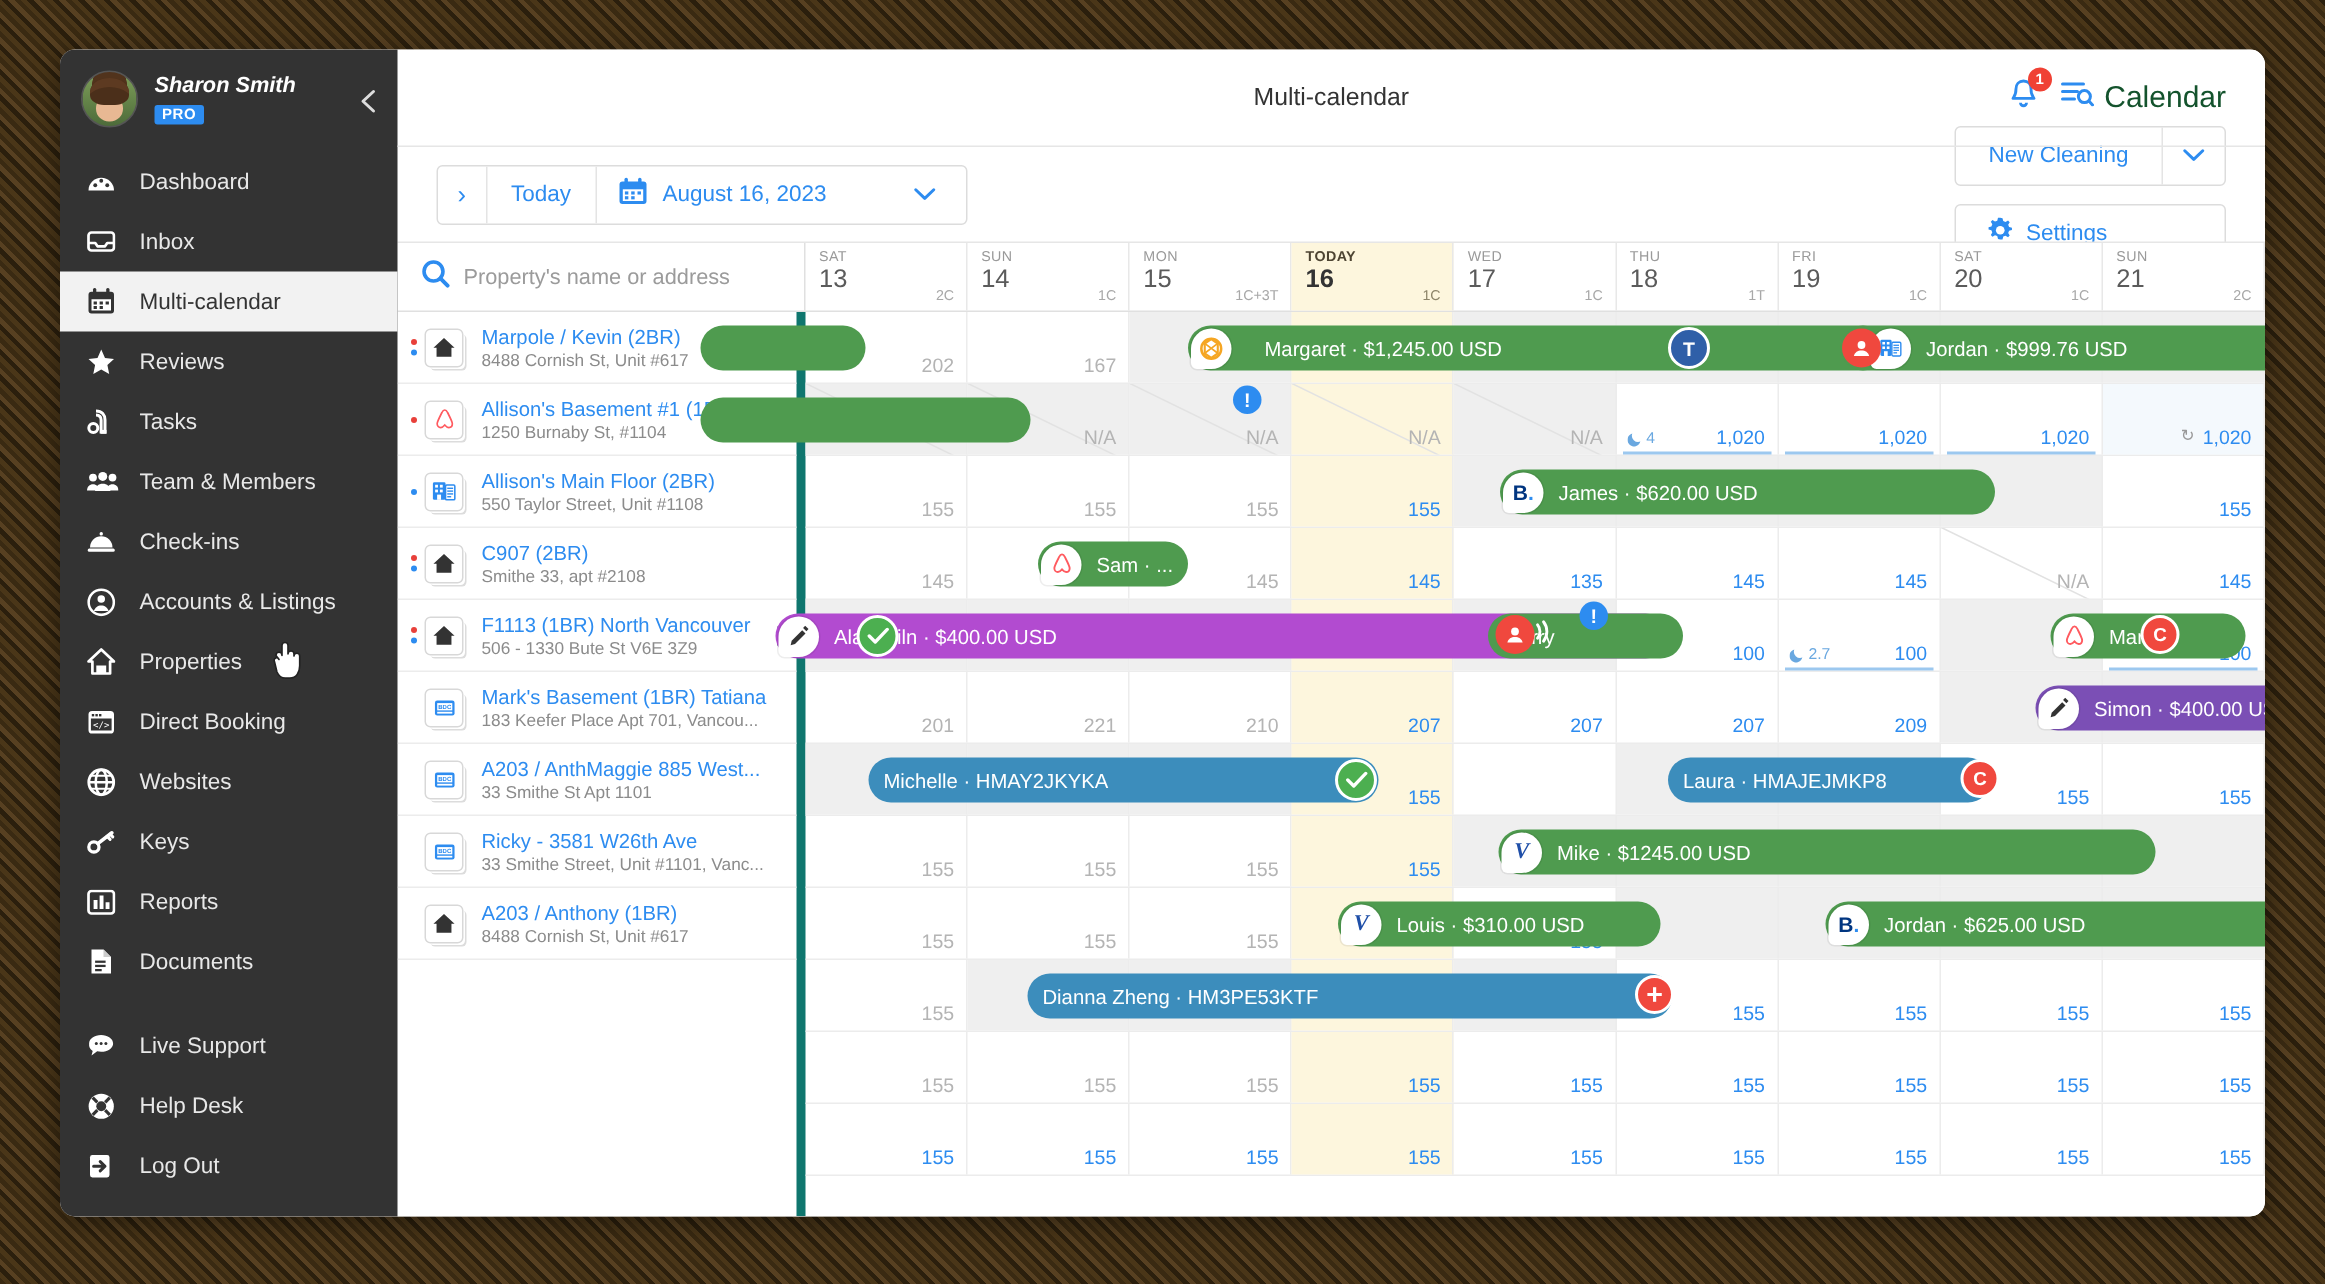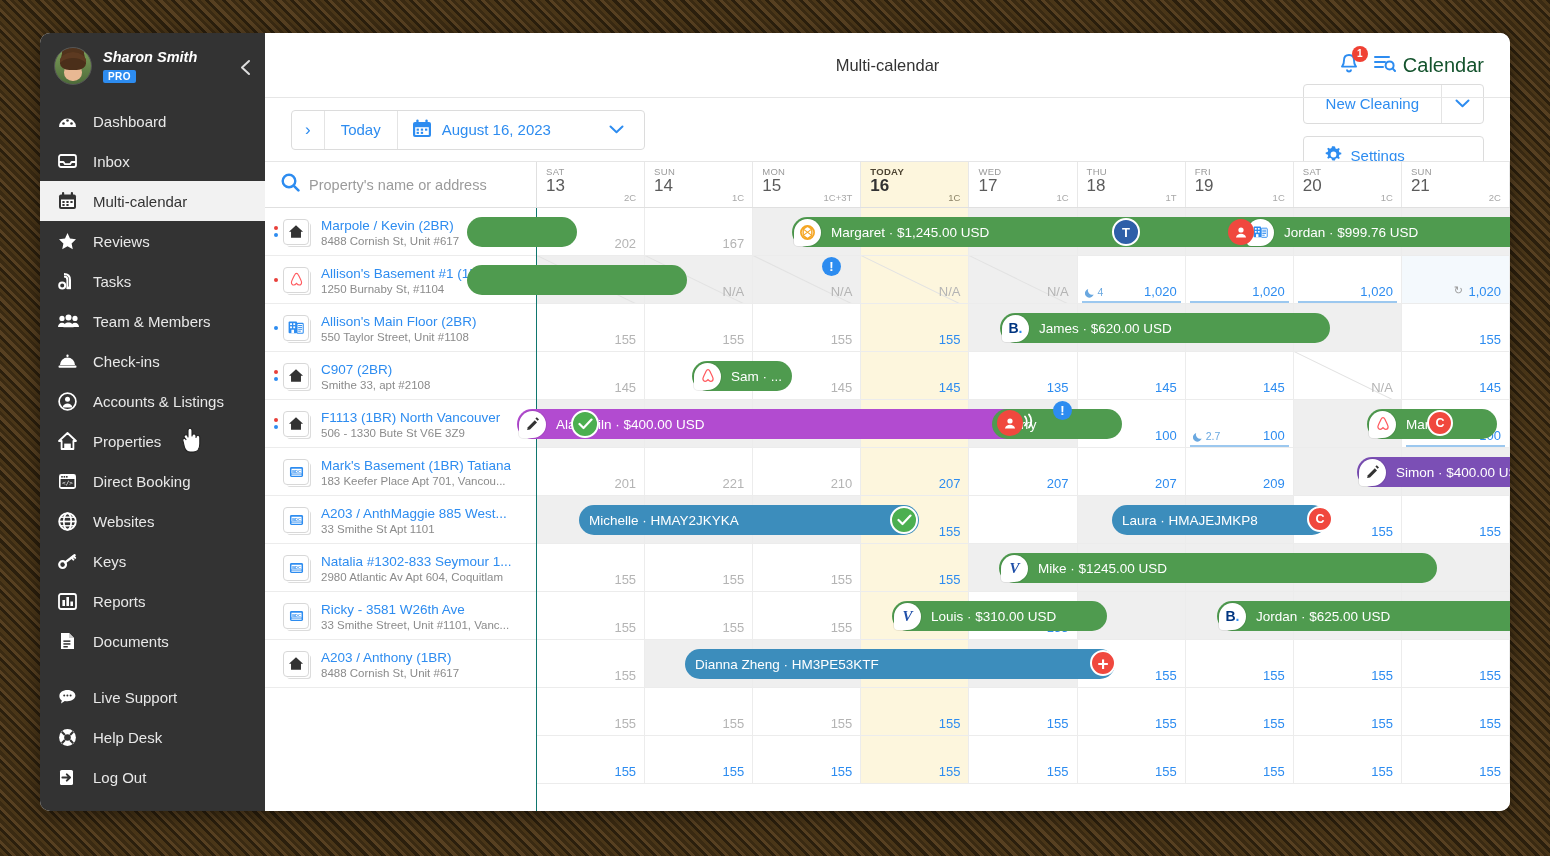--- a/index.html
+++ b/index.html
@@ -113,21 +113,21 @@
   .dayhead { flex:1 1 0; border-right:1px solid #e8e8e8; padding:4px 7px 0 9px; position:relative; min-width:0; }
   .dayhead.today { background:#fdf6dd; }
   .dayhead .dw { font-size:9.5px; color:#9a9a9a; letter-spacing:.3px; text-transform:uppercase; }
   .dayhead.today .dw { color:#4d4432; font-weight:bold; }
   .dayhead .dn { font-size:17px; color:#5b5b5b; line-height:19px; margin-top:-1px; }
   .dayhead.today .dn { color:#333; font-weight:bold; }
   .dayhead .dc { position:absolute; right:8px; bottom:4px; font-size:9.5px; color:#a8a8a8; }
   .dayhead.today .dc { color:#8d8569; }
   .calbody { flex:1 1 auto; display:flex; min-height:0; overflow:hidden; }
   
-  .plist { width:272px; flex:0 0 272px; border-right:1px solid #0f766e; background:#fff; }
+  .plist { width:272px; flex:0 0 272px; border-right:6px solid #0f766e; background:#fff; }
   .prow {
     height:48px; display:flex; align-items:center; border-bottom:1px solid #ececec;
     padding-left:6px; padding-right:8px; position:relative;
   }
   .dots { width:10px; flex:0 0 10px; display:flex; flex-direction:column; align-items:center; gap:3px; }
   .dots i { width:4px; height:4px; border-radius:50%; display:block; }
   .ptile {
     width:26px; height:26px; flex:0 0 26px; margin-left:2px; border:1px solid #d8d8d8;
     border-radius:4px; background:#fff; display:flex; align-items:center; justify-content:center;
     box-shadow:2px 2px 0 -1px #fff, 3px 3px 0 -1px #dcdcdc; position:relative;
@@ -673,32 +673,20 @@
             <div class="prow">
               <span class="dots"></span>
               <span class="ptile">
                 <svg width="15" height="14" viewBox="0 0 16 15">
                   <rect x="1" y="2.2" width="14" height="10.6" rx="1.6" fill="#2d8cf0"></rect>
                   <rect x="2.6" y="4" width="10.8" height="5.2" fill="#fff"></rect>
                   <text x="8" y="8.4" font-size="4.3" fill="#2d8cf0" text-anchor="middle" font-family="sans-serif" font-weight="bold">BDC</text>
                   <rect x="2.6" y="10.2" width="10.8" height="1.3" fill="#fff"></rect>
                 </svg>
               </span>
-              <span class="ptxt"><span class="t1">Natalia #1302-833 Seymour 1...</span><span class="t2" style="display:block">2980 Atlantic Av Apt 604, Coquitlam</span></span>
-            </div>
-            <div class="prow">
-              <span class="dots"></span>
-              <span class="ptile">
-                <svg width="15" height="14" viewBox="0 0 16 15">
-                  <rect x="1" y="2.2" width="14" height="10.6" rx="1.6" fill="#2d8cf0"></rect>
-                  <rect x="2.6" y="4" width="10.8" height="5.2" fill="#fff"></rect>
-                  <text x="8" y="8.4" font-size="4.3" fill="#2d8cf0" text-anchor="middle" font-family="sans-serif" font-weight="bold">BDC</text>
-                  <rect x="2.6" y="10.2" width="10.8" height="1.3" fill="#fff"></rect>
-                </svg>
-              </span>
               <span class="ptxt"><span class="t1">Ricky - 3581 W26th Ave</span><span class="t2" style="display:block">33 Smithe Street, Unit #1101, Vanc...</span></span>
             </div>
             <div class="prow">
               <span class="dots"></span>
               <span class="ptile">
                 <svg width="16" height="15" viewBox="0 0 17 16">
                   <path d="M8.5 1.4L16 8.3h-2.2v6.4H3.2V8.3H1z" fill="#333"></path>
                 </svg>
               </span>
               <span class="ptxt"><span class="t1">A203 / Anthony (1BR)</span><span class="t2" style="display:block">8488 Cornish St, Unit #617</span></span>
@@ -986,21 +974,21 @@
               <div class="gcell act">
                 <span class="pr">155</span>
               </div>
               <div class="gcell act">
                 <span class="pr">155</span>
               </div>
             </div>
             <div class="bar green" style="left: -70px; width: 110px; top: 9px; padding-right: 0px;">
               <span class="lbl"></span>
             </div>
-            <div class="bar green" style="left: 255px; width: 465px; top: 9px;">
+            <div class="bar green" style="left: 255px; width: 465px; top: 9px; gap: 12px;">
               <span class="tdrop">
                 <svg width="17" height="17" viewBox="0 0 18 18">
                   <circle cx="9" cy="9" r="7" fill="none" stroke="#f5a623" stroke-width="1.8"></circle>
                   <path d="M9 2.2l4.6 3.2v6.9L9 15.5 4.4 12.3V5.4z" fill="none" stroke="#f5a623" stroke-width="1.5"></path>
                   <path d="M4.6 5.4L13.4 12M13.4 5.4L4.6 12" stroke="#f5a623" stroke-width="1.2"></path>
                 </svg>
               </span>
               <span class="lbl">Margaret · $1,245.00 USD</span>
             </div>
             <div class="bar green" style="left: 690px; width: 330px; top: 9px;">

